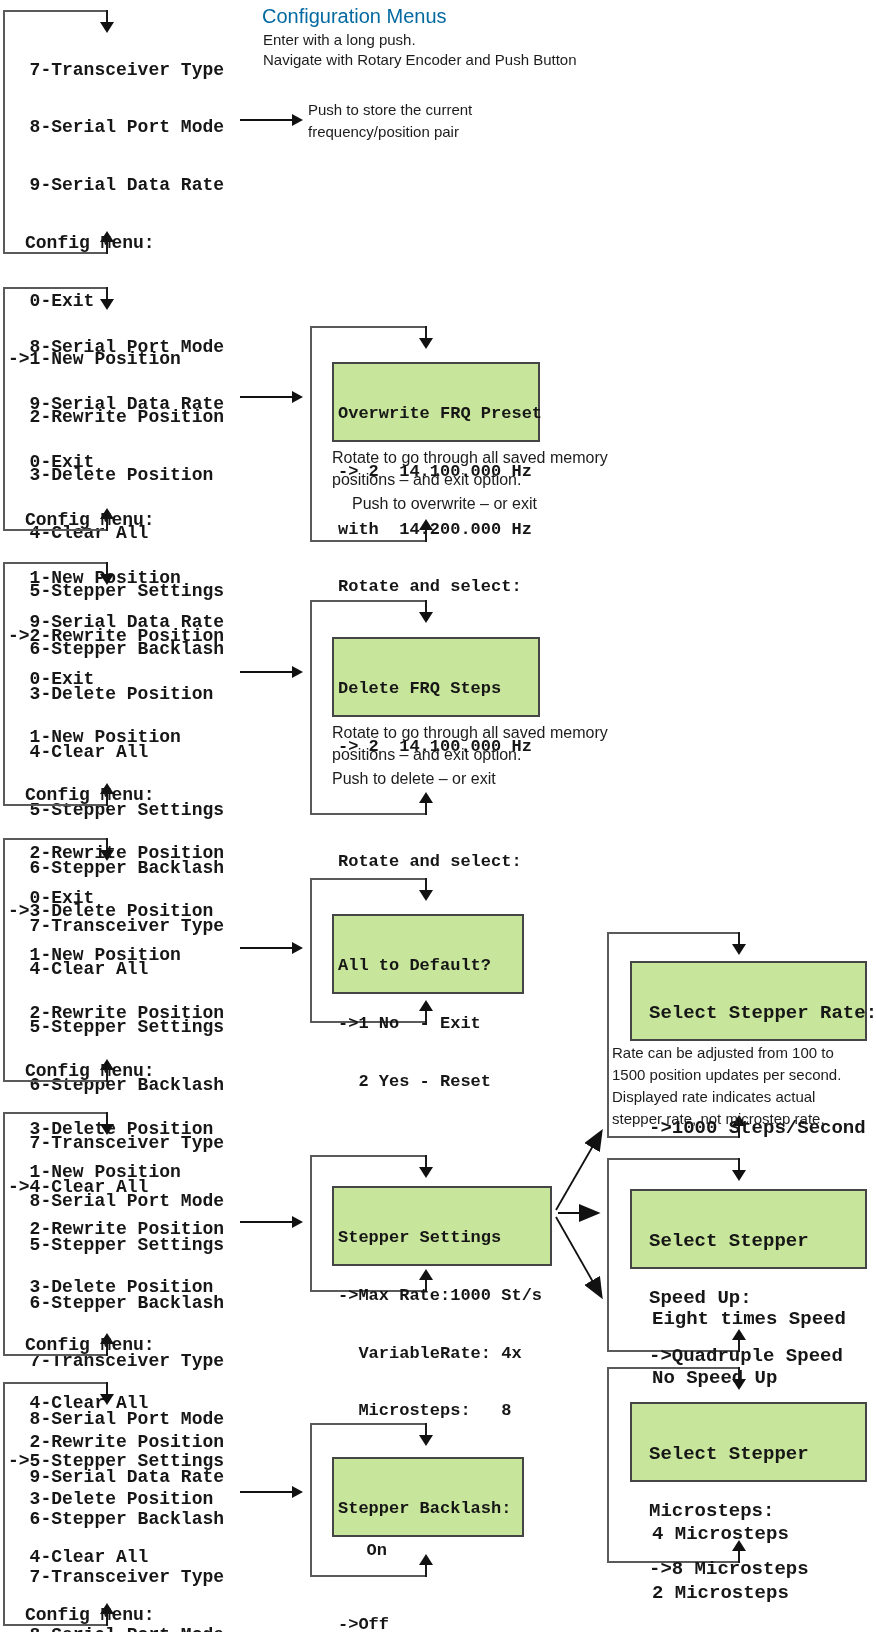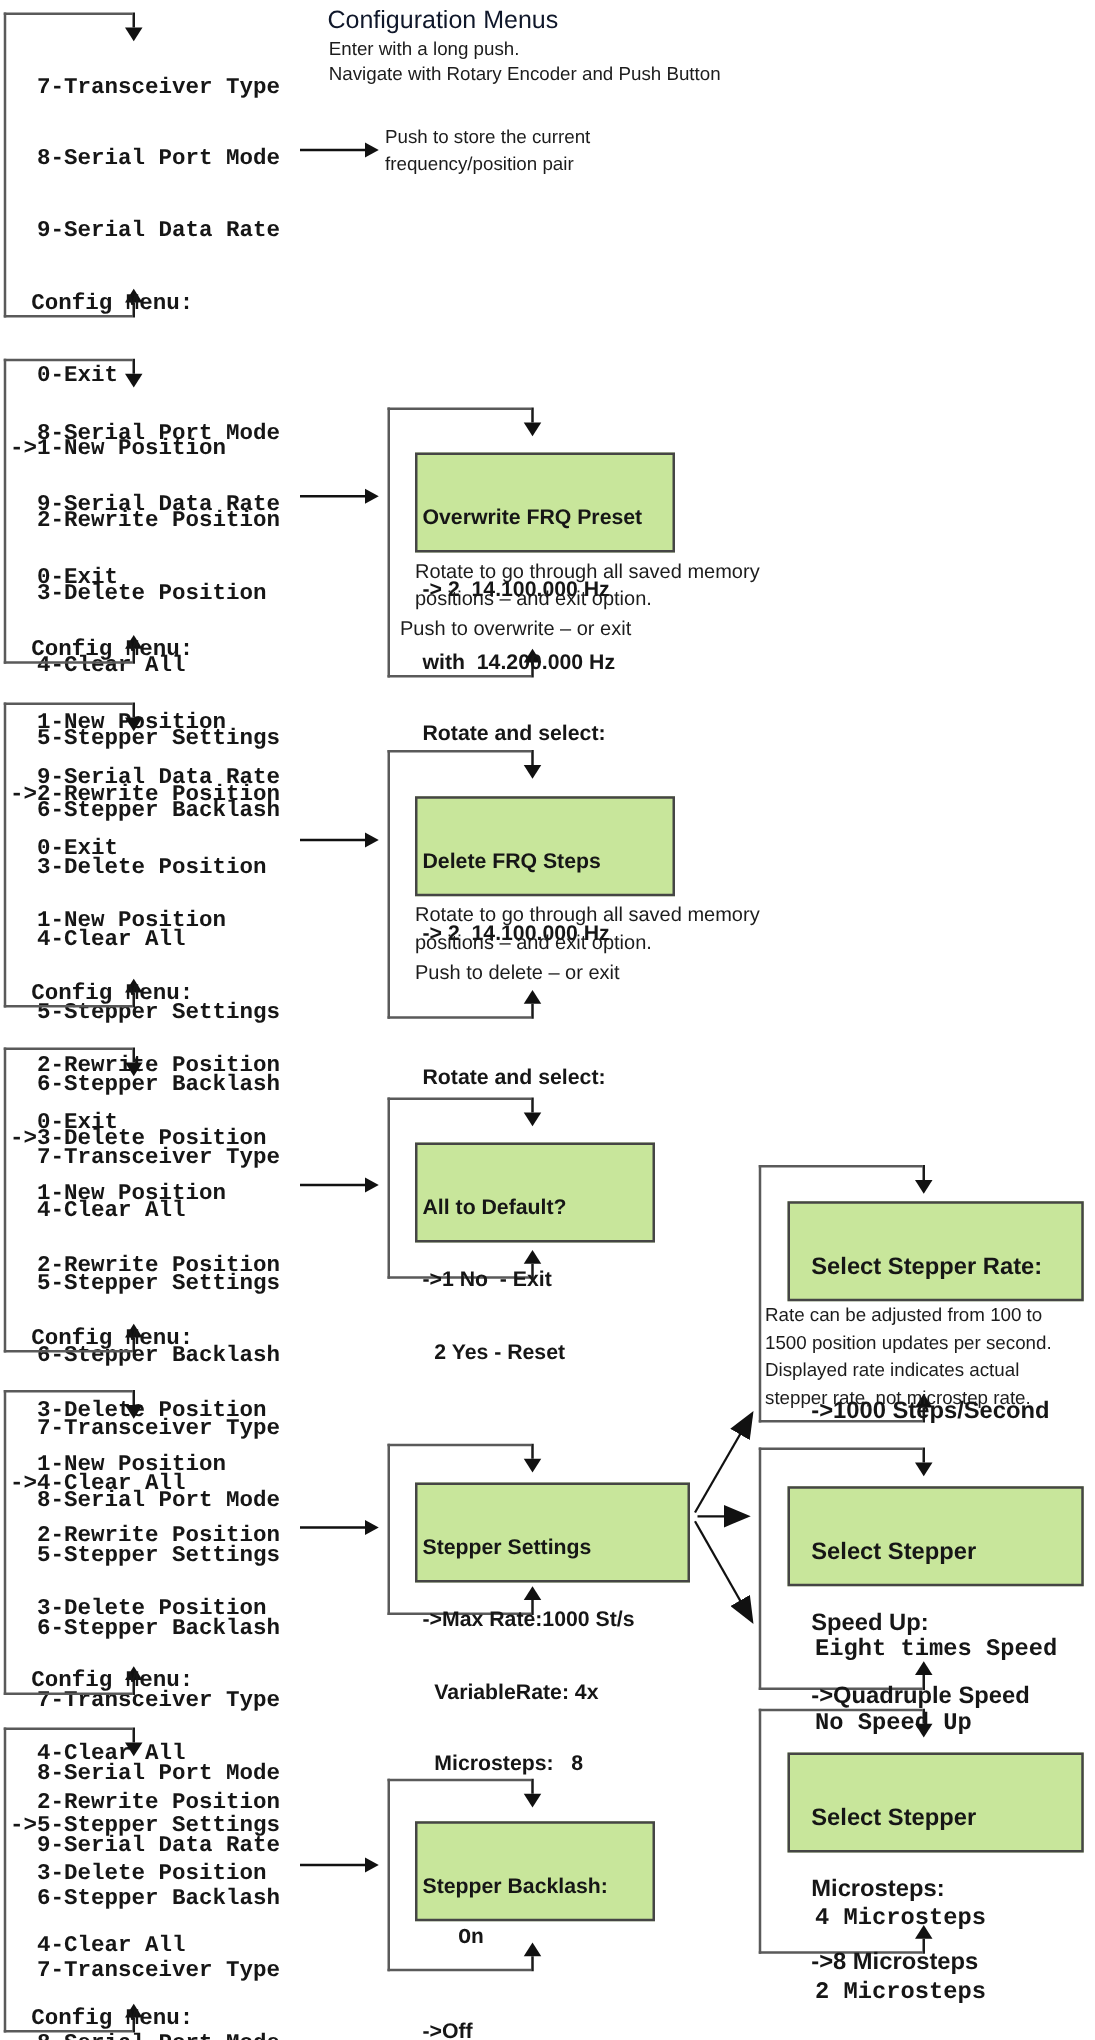--- a/index.html
+++ b/index.html
@@ -19,36 +19,36 @@
                border:6px solid transparent;border-right:none;border-left:11px solid #111;}
   
   .mlines{position:absolute;font-family:"Liberation Mono","DejaVu Sans Mono",monospace;
           font-weight:bold;font-size:18px;line-height:19.3px;white-space:pre;color:#161616;}
   .ml{height:19.3px;}
   .mh{padding-left:17px;}
   
   .gb{position:absolute;background:#c8e69b;border:2px solid #454545;box-sizing:border-box;z-index:-1;}
   
   .lcd{position:absolute;background:#c8e69b;border:2px solid #454545;box-sizing:border-box;
-       padding:2px 0 0 4px;font-family:Liberation Sans, sans-serif;
+       padding:2px 0 0 4px;font-family:Liberation Mono, monospace;
        font-weight:bold;font-size:17px;line-height:19.2px;white-space:pre;color:#161616;}
   .ll{height:19.2px;}
   .lcd-r{font-size:19px;line-height:19.3px;}
   .lcd-r .ll{height:19.3px;margin-left:13px;}
   
   .opts{position:absolute;font-family:"Liberation Mono","DejaVu Sans Mono",monospace;
         font-weight:bold;font-size:19px;line-height:19.5px;white-space:pre;color:#161616;}
   .ol{height:19.5px;}
   
   .mono{position:absolute;font-family:"Liberation Mono","DejaVu Sans Mono",monospace;
         font-weight:bold;font-size:17px;white-space:pre;color:#161616;}
   
   .desc{position:absolute;font-size:16px;line-height:22px;white-space:nowrap;color:#1c1c1c;}
   .note{position:absolute;font-size:15px;line-height:22px;white-space:nowrap;color:#1c1c1c;}
-  .h1{position:absolute;font-size:20px;color:#0f172a;white-space:nowrap;}
+  .h1{position:absolute;font-size:20px;color:#0369a1;white-space:nowrap;}
   .h2{position:absolute;font-size:15px;color:#1c1c1c;white-space:nowrap;}
 </style>
 </head>
 <body>
 
 <div class="canvas">
 
   <div class="h1" style="left:262px;top:5px">Configuration Menus</div>
   <div class="h2" style="left:263px;top:31px">Enter with a long push.</div>
   <div class="h2" style="left:263px;top:51px">Navigate with Rotary Encoder and Push Button</div>
@@ -102,21 +102,21 @@
   <div class="lcd" style="left:332px;top:362px;width:208px;height:80px">
     <div class="ll">Overwrite FRQ Preset</div>
     <div class="ll">-&gt; 2  14.100.000 Hz</div>
     <div class="ll">with  14.200.000 Hz</div>
     <div class="ll">Rotate and select:</div>
   </div>
   <div class="desc" style="left:332px;top:447px">
     <div>Rotate to go through all saved memory</div>
     <div>positions – and exit option.</div>
   </div>
-  <div class="desc" style="left:320px;top:493px">Push to overwrite – or exit</div>
+  <div class="desc" style="left:352px;top:493px">Push to overwrite – or exit</div>
 
   <div class="loop" style="left:3px;top:562px;width:103px;height:244px">
       <span class="sd"></span>
       <span class="su"></span>
     </div>
   <div class="gb" style="left:22px;top:629px;width:212px;height:83px"></div>
   <div class="mlines" style="left:8px;top:574px">
     <div class="ml">  9-Serial Data Rate</div>
     <div class="ml">  0-Exit</div>
     <div class="ml">  1-New Position</div>

